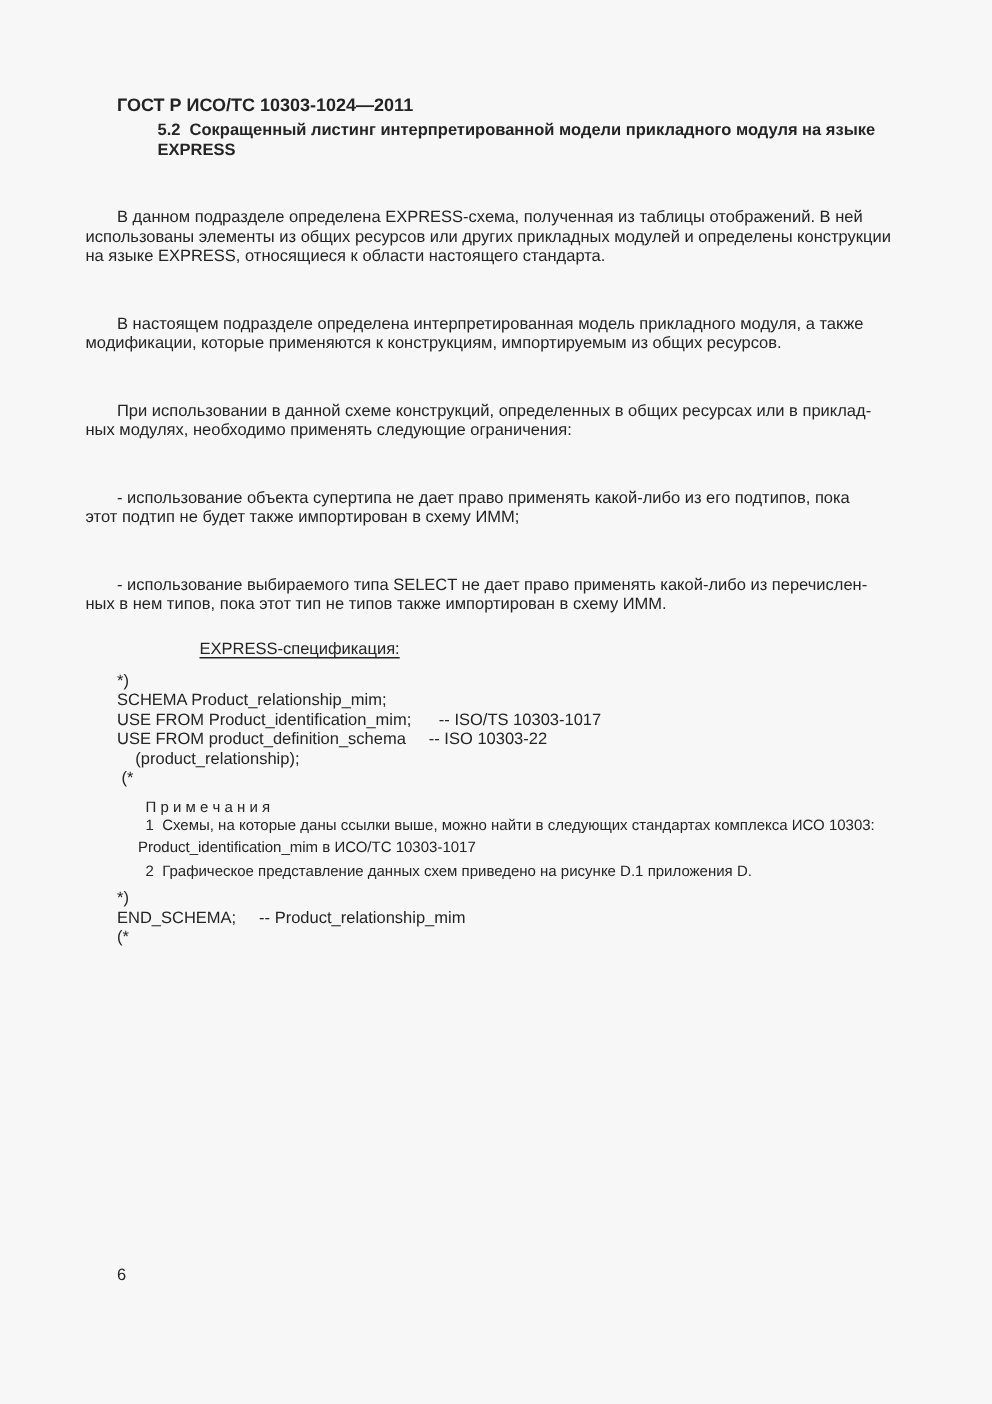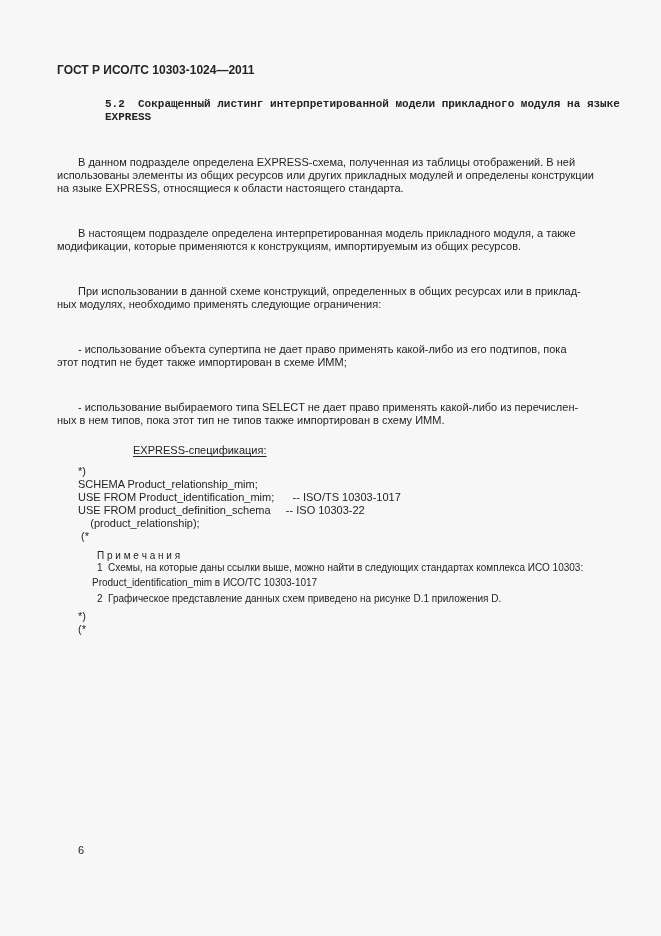--- a/index.html
+++ b/index.html
@@ -15,32 +15,32 @@
     color: #242424;
     overflow: hidden;
   }
   .content {
     position: absolute;
     left: 57px;
     top: 64px;
     width: 575px;
   }
   .running-header {
+    margin-left: 21px;
     font-weight: bold;
     font-size: 12px;
     line-height: 13px;
     white-space: pre;
   }
   .heading {
     margin-left: 48px;
-    margin-top: 21px;
+    margin-top: 4px;
     font-weight: bold;
     font-size: 11px;
     line-height: 13px;
-    font-family: Liberation Mono, monospace;
   }
   .hline { white-space: pre; }
   .para .line {
     font-size: 11px;
     line-height: 13px;
     white-space: pre;
   }
   .line.first { padding-left: 21px; margin-top: 32px; }
   .spec-label {
     display: inline-block;
@@ -102,21 +102,21 @@
       <div class="line">модификации, которые применяются к конструкциям, импортируемым из общих ресурсов.</div>
     </div>
 
     <div class="para">
       <div class="line first">При использовании в данной схеме конструкций, определенных в общих ресурсах или в приклад-</div>
       <div class="line">ных модулях, необходимо применять следующие ограничения:</div>
     </div>
 
     <div class="para">
       <div class="line first">- использование объекта супертипа не дает право применять какой-либо из его подтипов, пока</div>
-      <div class="line">этот подтип не будет также импортирован в схеме ИММ;</div>
+      <div class="line">этот подтип не будет также импортирован в схему ИММ;</div>
     </div>
 
     <div class="para">
       <div class="line first">- использование выбираемого типа SELECT не дает право применять какой-либо из перечислен-</div>
       <div class="line">ных в нем типов, пока этот тип не типов также импортирован в схему ИММ.</div>
     </div>
 
     <div>
       <span class="spec-label">EXPRESS-спецификация:</span>
     </div>
@@ -132,19 +132,20 @@
 
     <div class="notes">
       <div>П р и м е ч а н и я</div>
       <div>1  Схемы, на которые даны ссылки выше, можно найти в следующих стандартах комплекса ИСО 10303:</div>
       <div class="note-schema gap3">Product_identification_mim в ИСО/ТС 10303-1017</div>
       <div class="gap4">2  Графическое представление данных схем приведено на рисунке D.1 приложения D.</div>
     </div>
 
     <div class="code end-block">
       <div class="cline">*)</div>
+      <div class="cline">END_SCHEMA;     -- Product_relationship_mim</div>
       <div class="cline">(*</div>
     </div>
 
   </div>
 
   <div class="page-number">6</div>
 </div>
 
 </body></html>

